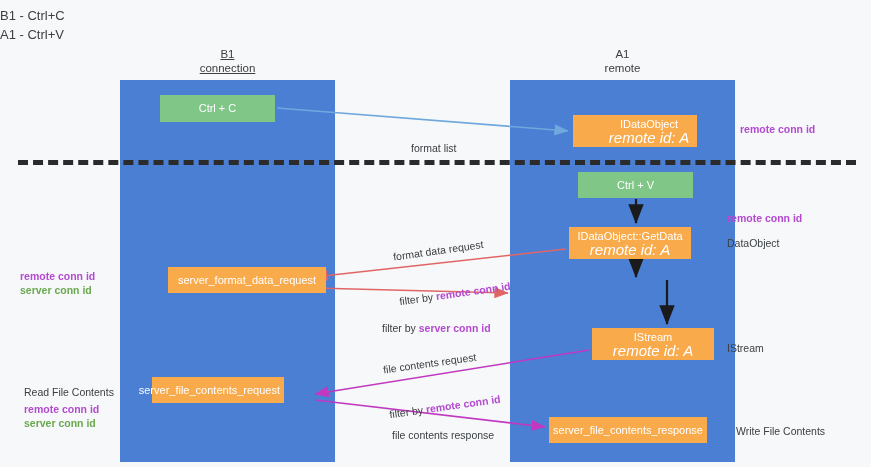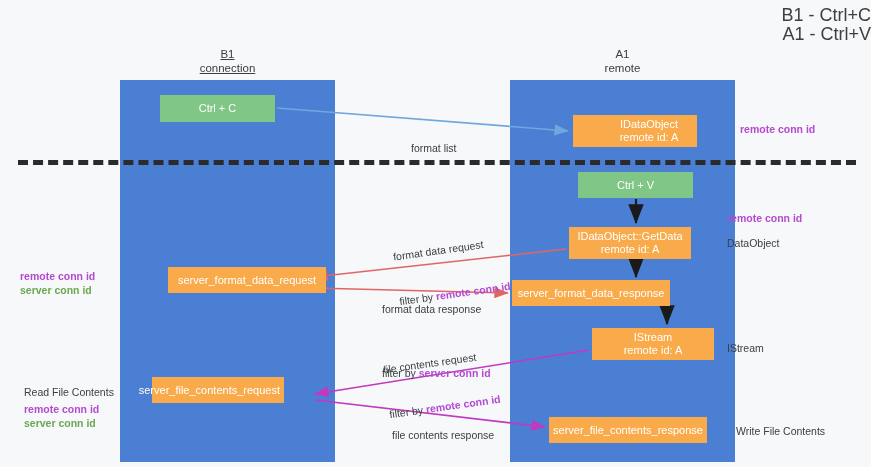--- a/index.html
+++ b/index.html
@@ -18,22 +18,22 @@
     background: #f7f8fa;
     overflow: hidden;
   }
 
   
   .title {
     position: absolute;
     left: 0;
     top: 6px;
     width: 871px;
-    text-align: right;
-    font-size: 18px;
+    text-align: left;
+    font-size: 13px;
     color: #3c4043;
     line-height: 19px;
     white-space: pre;
   }
 
   
   .lane {
     position: absolute;
     background: #4a7fd4;
   }
@@ -72,21 +72,21 @@
     color: #ffffff;
     font-size: 11px;
     line-height: 13px;
     text-align: center;
     white-space: pre;
     padding: 2px 4px;
   }
   .node.green  { background: #80c687; }
   .node.orange { background: #f9aa4b; }
 
-  .node .l2 { font-size: 11px; }
+  .node .l2 { font-size: 15px; font-style: italic; }
 
   .n-ctrlc   { left: 160px; top: 95px;  width: 115px; height: 27px; }
   .n-idobj   { left: 573px; top: 115px; width: 124px; height: 32px; padding-left: 32px; }
   .n-ctrlv   { left: 578px; top: 172px; width: 115px; height: 26px; }
   .n-getdata { left: 569px; top: 227px; width: 122px; height: 32px; }
   .n-sfdreq  { left: 168px; top: 267px; width: 158px; height: 26px; }
   .n-sfdres  { left: 512px; top: 280px; width: 158px; height: 26px; }
   .n-istream { left: 592px; top: 328px; width: 122px; height: 32px; }
   .n-sfcreq  { left: 152px; top: 377px; width: 132px; height: 26px; align-items: flex-end; }
   .n-sfcres  { left: 549px; top: 417px; width: 158px; height: 26px; }
@@ -203,23 +203,20 @@
 
   <div class="node orange n-getdata">
     <span>IDataObject::GetData</span>
     <span class="l2">remote id: A</span>
   </div>
 
   <div class="node orange n-sfdreq">
     <span>server_format_data_request</span>
   </div>
 
-  <div class="node orange n-sfdres">
-    <span>server_format_data_response</span>
-  </div>
 
   <div class="node orange n-istream">
     <span>IStream</span>
     <span class="l2">remote id: A</span>
   </div>
 
   <div class="node orange n-sfcreq">
     <span>server_file_contents_request</span>
   </div>
 
@@ -232,21 +229,20 @@
   <div class="elabel lb-fmtlist">
     <div>format list</div>
   </div>
 
   <div class="elabel lb-fdreq">
     <div>format data request</div>
     <div><span>filter by </span><span class="k-remote">remote conn id</span></div>
   </div>
 
   <div class="elabel lb-fdres">
-    <div>format data response</div>
     <div style="margin-top:19px"><span>filter by </span><span class="k-server">server conn id</span></div>
   </div>
 
   <div class="elabel lb-fcreq">
     <div>file contents request</div>
     <div><span>filter by </span><span class="k-remote">remote conn id</span></div>
   </div>
 
   <div class="elabel lb-fcres">
     <div>file contents response</div>

